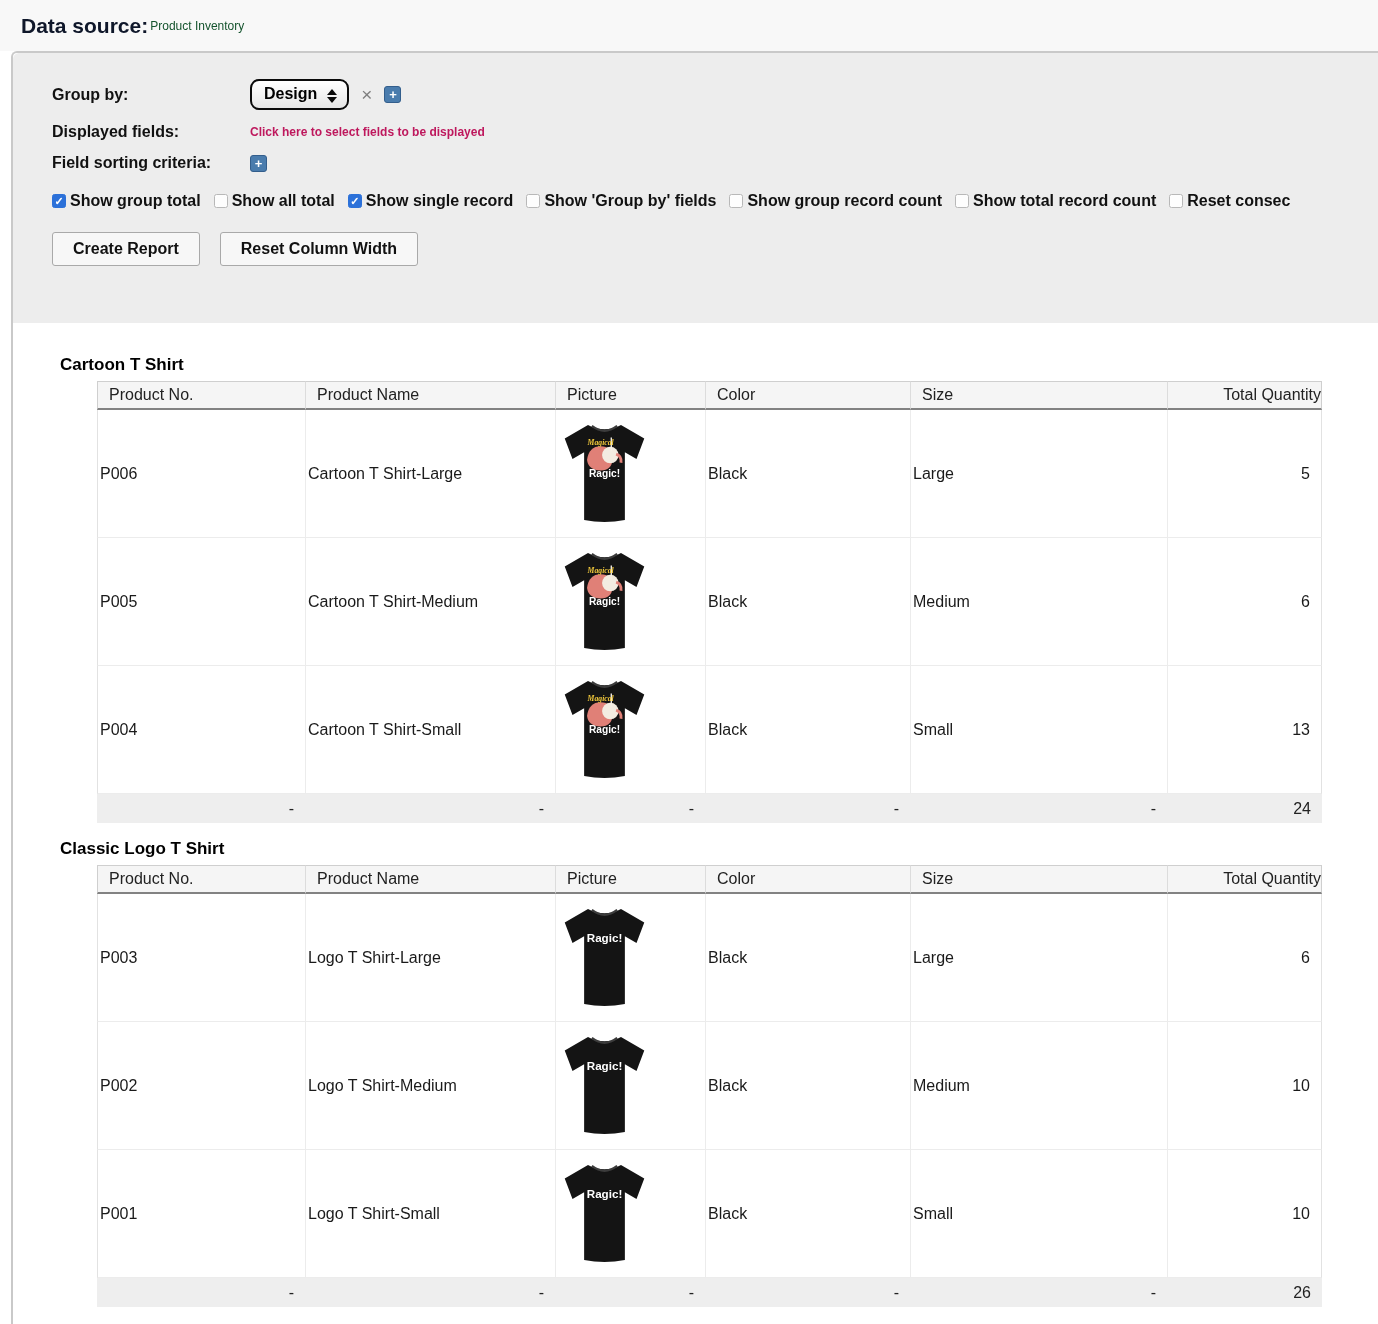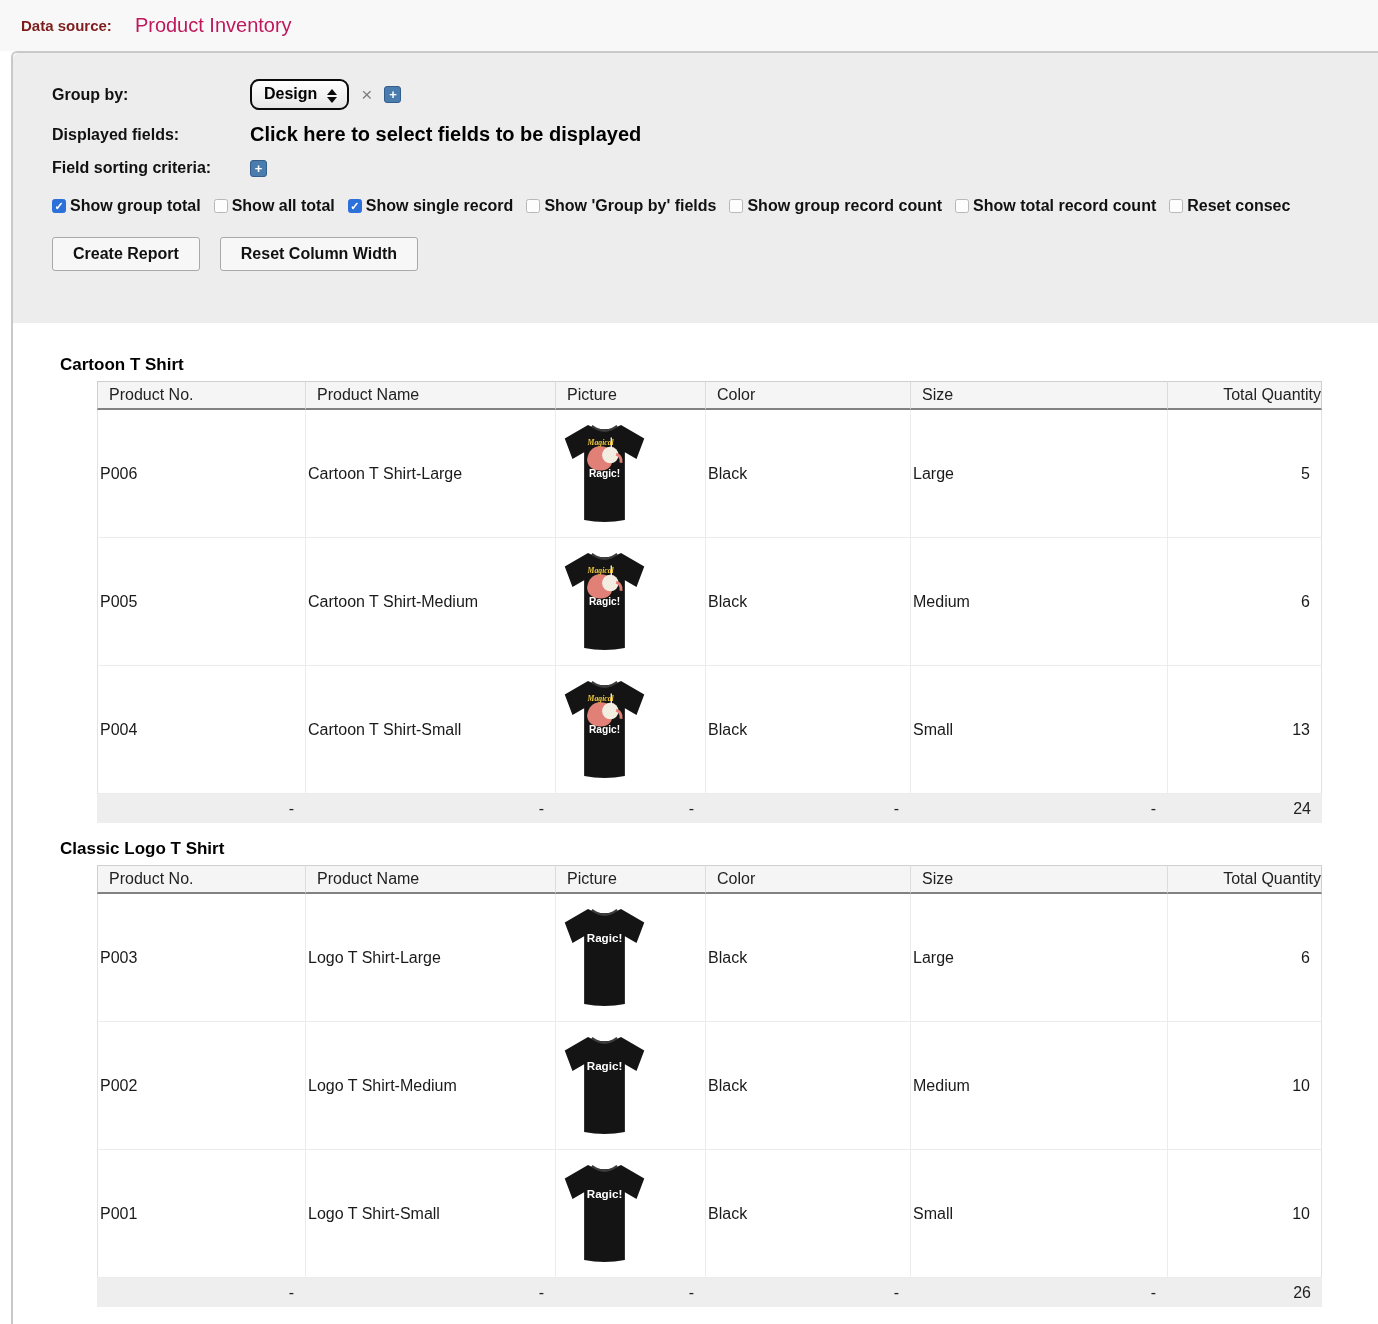--- a/index.html
+++ b/index.html
@@ -2,22 +2,22 @@
 <html><head>
 <meta charset="utf-8">
 <style>
   * { margin:0; padding:0; box-sizing:border-box; }
   html,body { background:#fff; }
   body { font-family:"Liberation Sans", sans-serif; color:#1a1a1a; }
   #screen { position:relative; width:1378px; height:1324px; overflow:hidden; background:#fff; }
 
   
   .topbar { height:51px; background:#f8f8f8; display:flex; align-items:center; padding-left:21px; }
-  .topbar .ds-label { color:#7f1d1d; font-weight:700; font-size:15px; }
-  .topbar .ds-value { color:#be185d; font-size:20px; margin-left:23px; }
+  .topbar .ds-label { color:#0f172a; font-weight:700; font-size:21px; }
+  .topbar .ds-value { color:#14532d; font-size:12px; margin-left:2px; }
 
   
   .card { position:absolute; left:11px; top:51px; width:1390px; height:1273px;
           border-top:2px solid #c9c9c9; border-left:2px solid #c9c9c9;
           border-radius:6px 0 0 0; background:#fff; overflow:hidden; }
 
   .controls { background:#ededed; height:270px; padding:26px 0 0 39px; border-radius:6px 0 0 0; }
   .ctl-row { display:flex; align-items:center; margin-bottom:13px; }
   .ctl-label { width:198px; font-weight:700; font-size:16px; color:#111; flex:0 0 198px; }
 
@@ -27,21 +27,21 @@
   .spin { display:flex; flex-direction:column; gap:2px; }
   .tri-up { width:0; height:0; border-left:5px solid transparent; border-right:5px solid transparent; border-bottom:6px solid #0a0a0a; }
   .tri-dn { width:0; height:0; border-left:5px solid transparent; border-right:5px solid transparent; border-top:6px solid #0a0a0a; }
 
   .x-btn { font-size:19px; color:#7f7f7f; margin-left:12px; cursor:pointer; line-height:1; }
   .plus-btn { width:17px; height:17px; margin-left:12px; background:#4a7cad; border:1px solid #335e8c; border-radius:3px;
               color:#fff; font-size:13px; font-weight:700; display:inline-flex; align-items:center; justify-content:center;
               cursor:pointer; line-height:1; }
   .plus-btn.solo { margin-left:0; }
 
-  .link { color:#000000; font-weight:700; font-size:20px; cursor:pointer; }
+  .link { color:#be185d; font-weight:700; font-size:12px; cursor:pointer; }
 
   .chk-row { display:flex; align-items:center; white-space:nowrap; margin-top:20px; margin-bottom:0; }
   .chk-item { display:inline-flex; align-items:center; margin-right:13px; }
   .chk-box { width:14px; height:14px; border-radius:2.5px; margin-right:4px; flex:0 0 14px;
              display:inline-flex; align-items:center; justify-content:center; }
   .chk-box.on  { background:#2c71d9; border:1px solid #2c71d9; color:#fff; font-size:11px; font-weight:700; }
   .chk-box.off { background:#fdfdfd; border:1px solid #b8b8b8; color:transparent; }
   .chk-label { font-weight:700; font-size:16px; color:#111; }
 
   .btn-row { margin-top:22px; display:flex; gap:20px; }

